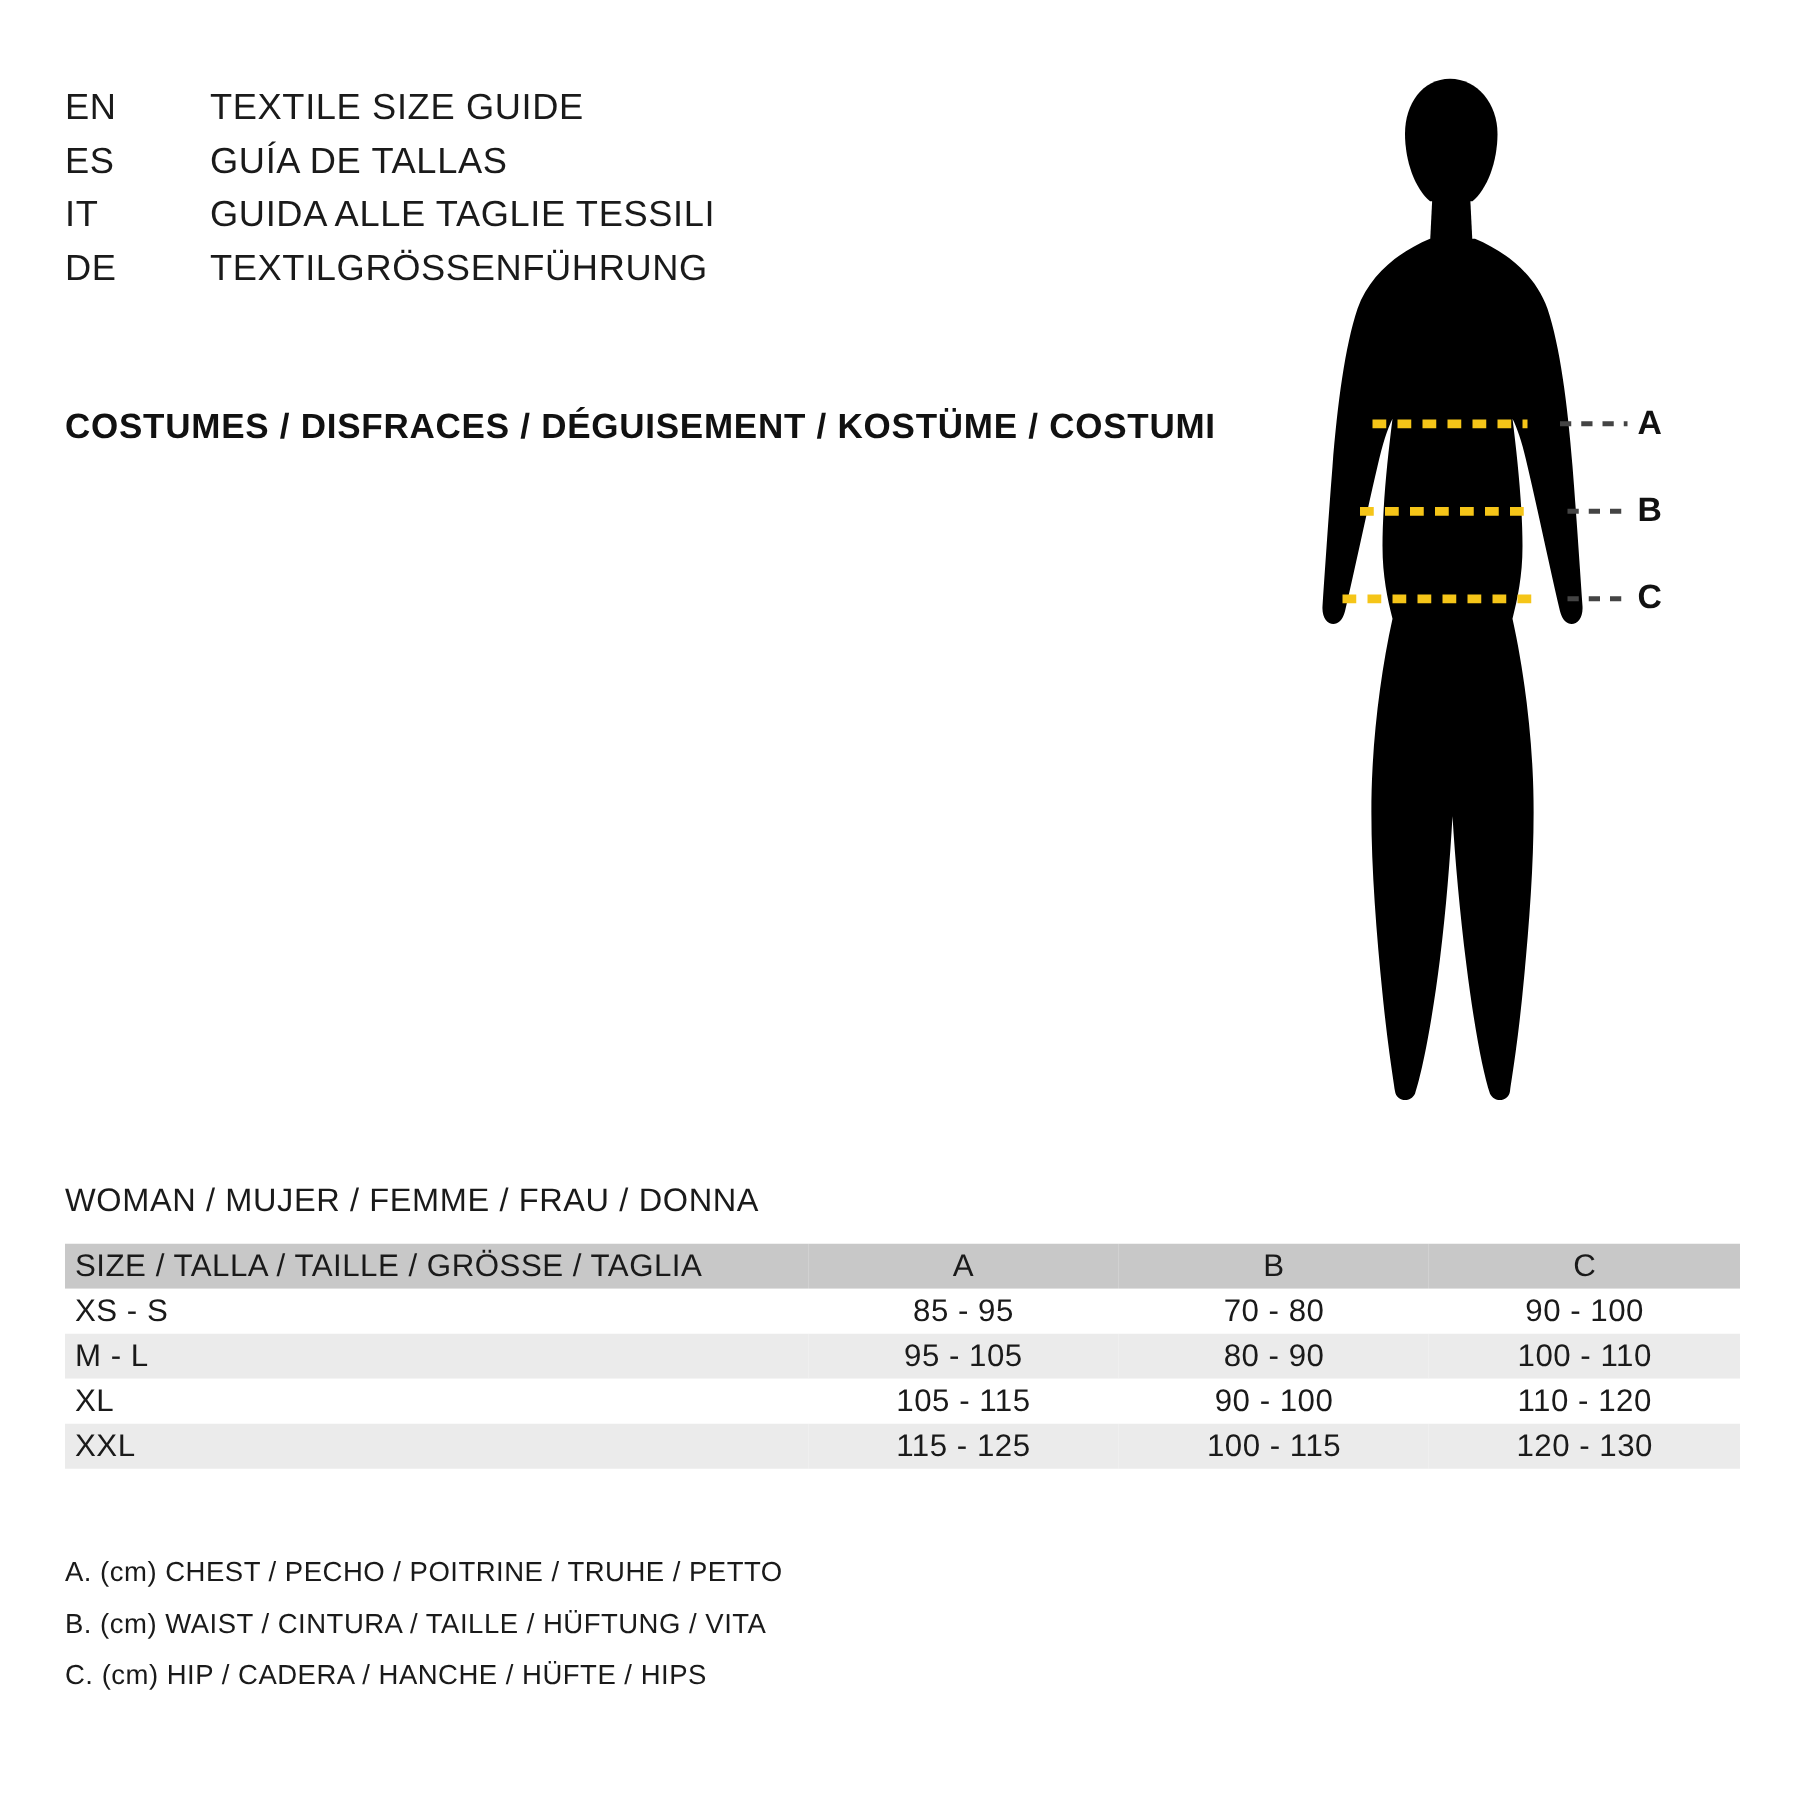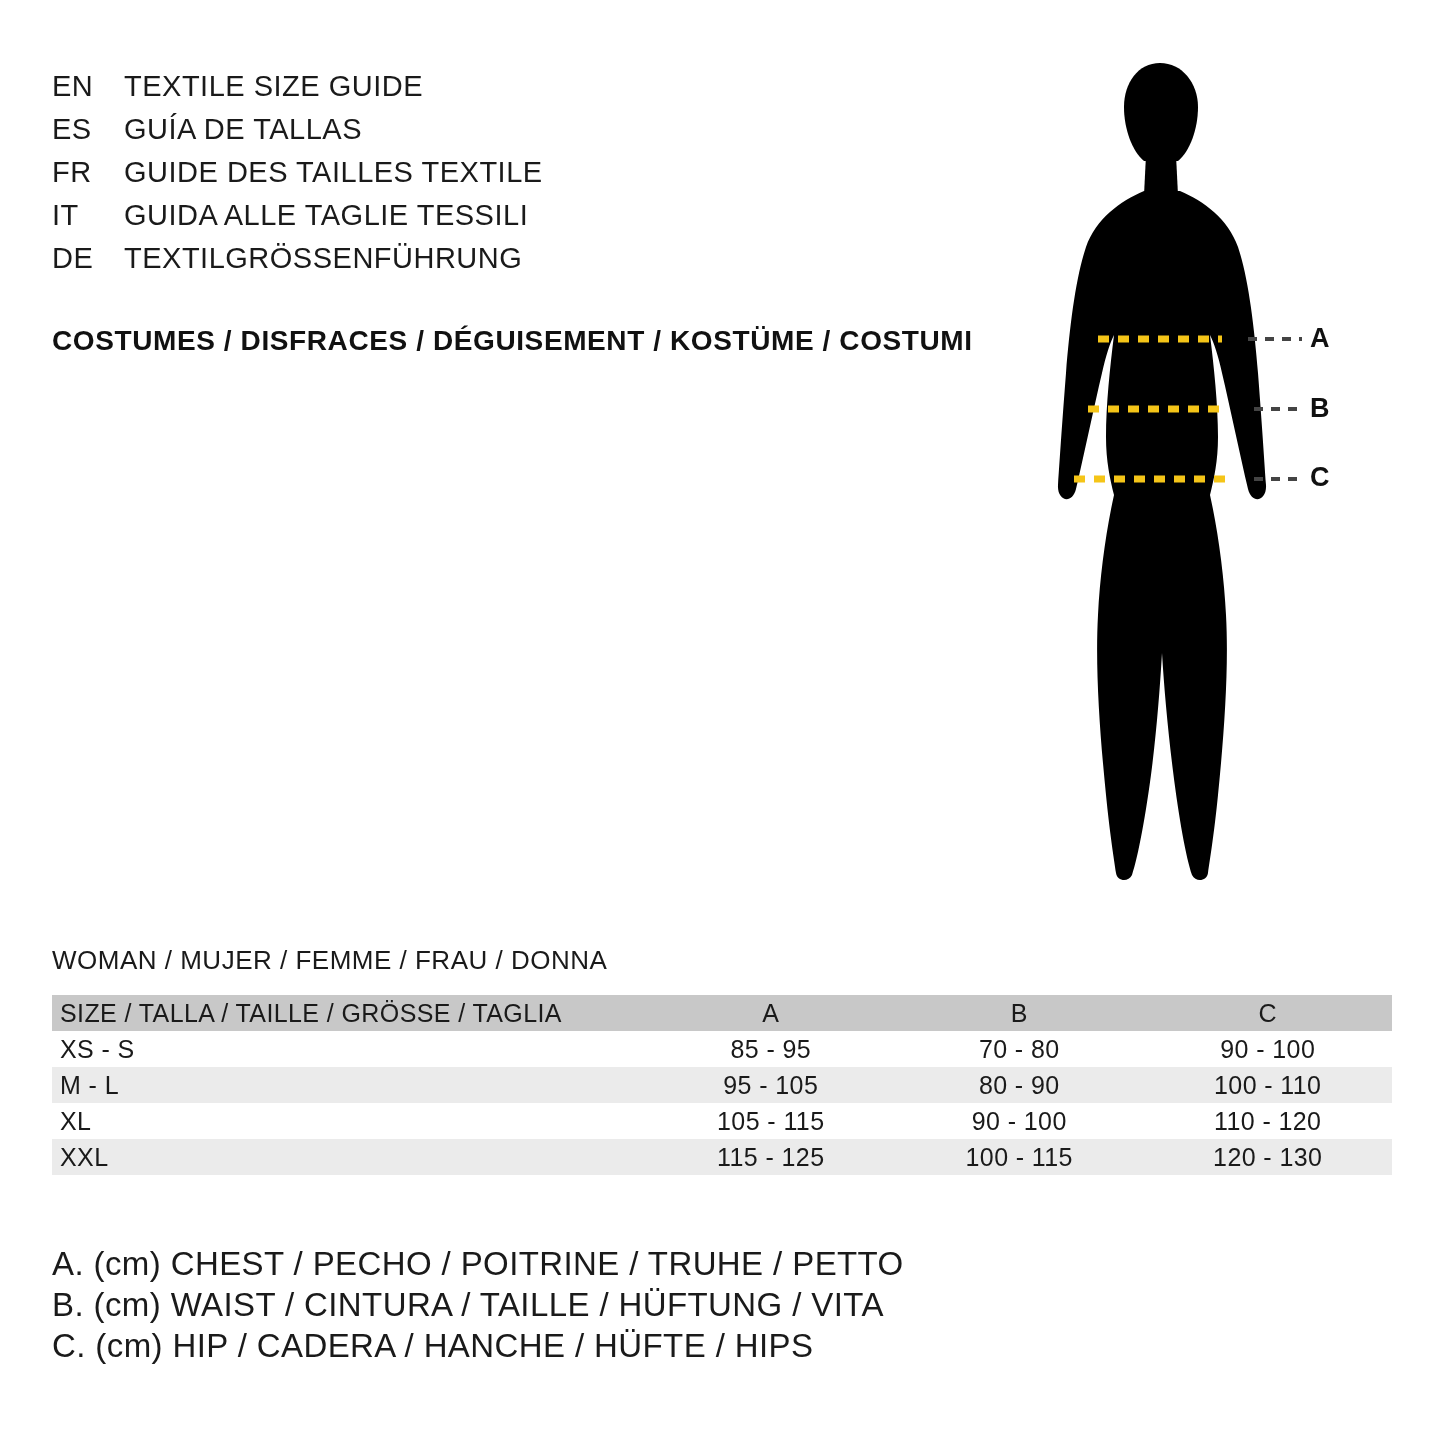--- a/index.html
+++ b/index.html
@@ -19,20 +19,21 @@
   
   .lang-block {
     position: absolute;
     left: 52px;
     top: 70px;
   }
   .lang-row {
     display: flex;
     align-items: baseline;
     height: 43px;
+    gap: 44px;
   }
   .lang-code {
     width: 72px;
     font-size: 29px;
     letter-spacing: 0.5px;
     color: #1a1a1a;
   }
   .lang-text {
     font-size: 29px;
     letter-spacing: 0.5px;
@@ -122,42 +123,38 @@
     width: 250px;
   }
 
   
   .legend {
     position: absolute;
     left: 52px;
     top: 1245px;
   }
   .legend-row {
-    font-size: 33px;
+    font-size: 22px;
     letter-spacing: 0.4px;
     color: #1a1a1a;
     height: 41px;
     white-space: nowrap;
   }
 </style>
 </head>
 <body>
 
 <div class="lang-block">
   <div class="lang-row">
     <span class="lang-code">EN</span>
     <span class="lang-text">TEXTILE SIZE GUIDE</span>
   </div>
   <div class="lang-row">
     <span class="lang-code">ES</span>
     <span class="lang-text">GUÍA DE TALLAS</span>
-  </div>
-  <div class="lang-row">
-    <span class="lang-code">FR</span>
-    <span class="lang-text">GUIDE DES TAILLES TEXTILE</span>
   </div>
   <div class="lang-row">
     <span class="lang-code">IT</span>
     <span class="lang-text">GUIDA ALLE TAGLIE TESSILI</span>
   </div>
   <div class="lang-row">
     <span class="lang-code">DE</span>
     <span class="lang-text">TEXTILGRÖSSENFÜHRUNG</span>
   </div>
 </div>

